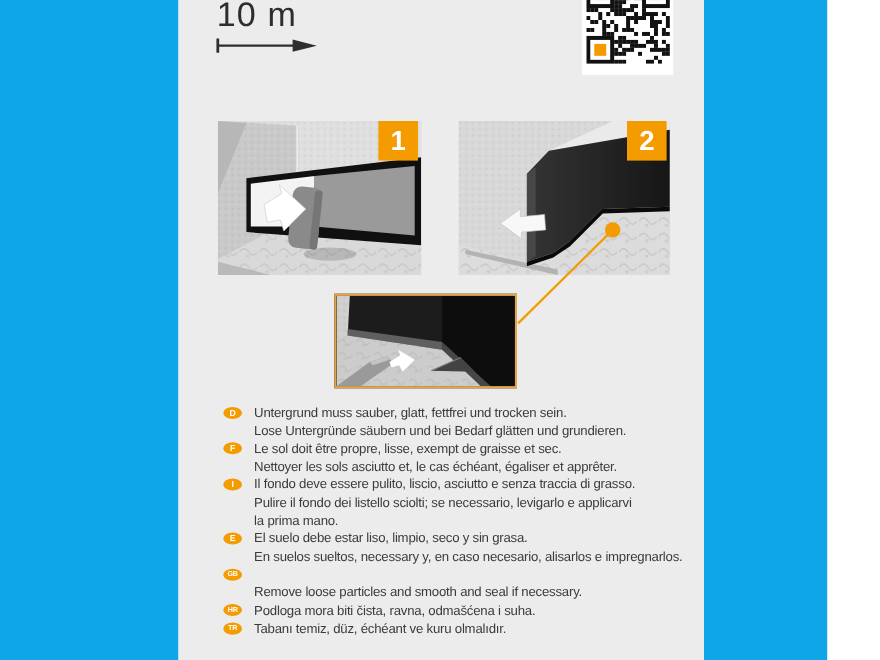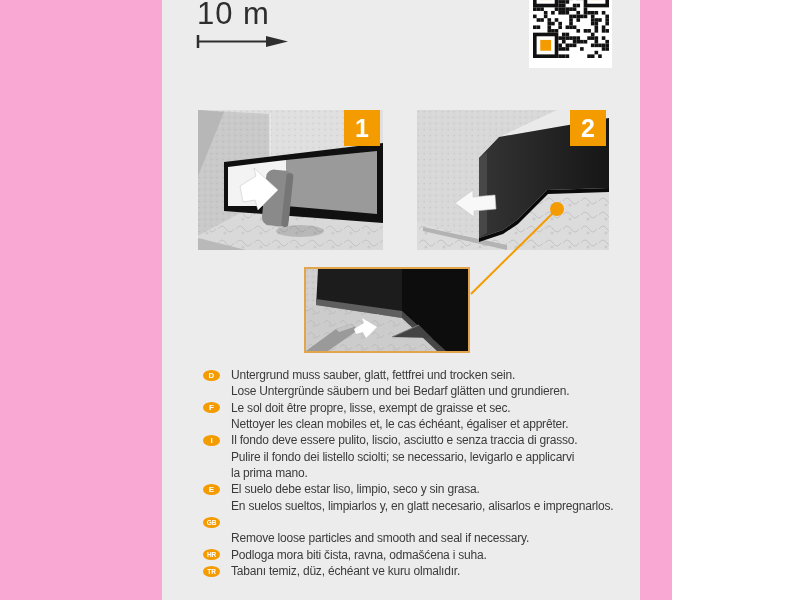--- a/index.html
+++ b/index.html
@@ -1,16 +1,16 @@
 <!DOCTYPE html>
 <html><head>
 <meta charset="utf-8">
 <style>
   html,body{margin:0;padding:0;background:#ffffff;}
-  #page{position:relative;width:672px;height:600px;background:#f9a8d4;overflow:hidden;
+  #page{position:relative;width:752px;height:600px;background:#0ea5e9;overflow:hidden;
         font-family:"Liberation Sans","DejaVu Sans",sans-serif;}
   #sheet{position:absolute;left:162px;top:0;width:478px;height:600px;background:#ececec;}
 
   .abs{position:absolute;}
 
   
   #scale-label{left:197px;top:-4px;font-size:31px;line-height:36px;color:#2e2e2e;
                letter-spacing:1px;font-weight:400;}
   #scale-arrow{left:196px;top:33px;}
 
@@ -297,41 +297,41 @@
     <div class="row">
         <span class="spacer"></span>
       <span class="txt">Lose Untergründe säubern und bei Bedarf glätten und grundieren.</span>
     </div>
     <div class="row">
       <span class="badge">F</span>
       <span class="txt">Le sol doit être propre, lisse, exempt de graisse et sec.</span>
     </div>
     <div class="row">
         <span class="spacer"></span>
-      <span class="txt">Nettoyer les clean mobiles et, le cas échéant, égaliser et apprêter.</span>
+      <span class="txt">Nettoyer les sols asciutto et, le cas échéant, égaliser et apprêter.</span>
     </div>
     <div class="row">
       <span class="badge">I</span>
       <span class="txt">Il fondo deve essere pulito, liscio, asciutto e senza traccia di grasso.</span>
     </div>
     <div class="row">
         <span class="spacer"></span>
       <span class="txt">Pulire il fondo dei listello sciolti; se necessario, levigarlo e applicarvi</span>
     </div>
     <div class="row">
         <span class="spacer"></span>
       <span class="txt">la prima mano.</span>
     </div>
     <div class="row">
       <span class="badge">E</span>
       <span class="txt">El suelo debe estar liso, limpio, seco y sin grasa.</span>
     </div>
     <div class="row">
         <span class="spacer"></span>
-      <span class="txt">En suelos sueltos, limpiarlos y, en glatt necesario, alisarlos e impregnarlos.</span>
+      <span class="txt">En suelos sueltos, necessary y, en caso necesario, alisarlos e impregnarlos.</span>
     </div>
     <div class="row">
       <span class="badge two">GB</span>
     </div>
     <div class="row">
         <span class="spacer"></span>
       <span class="txt">Remove loose particles and smooth and seal if necessary.</span>
     </div>
     <div class="row">
       <span class="badge two">HR</span>

